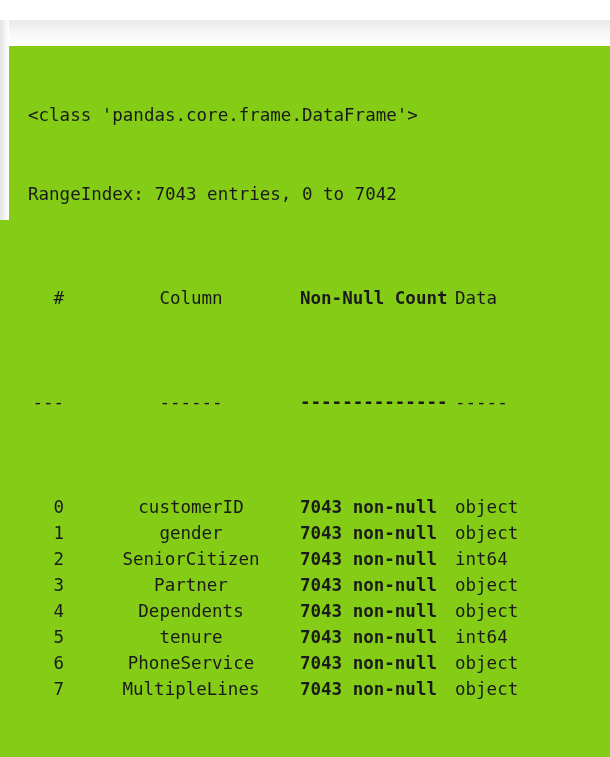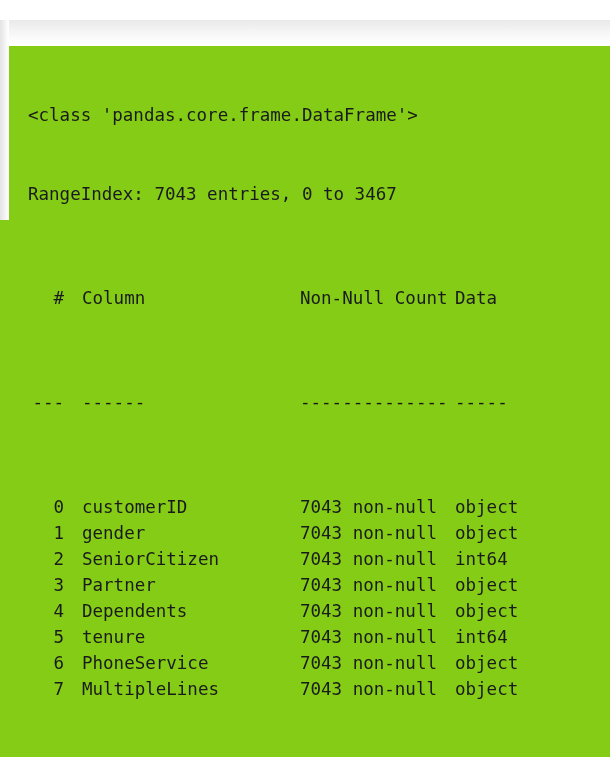--- a/index.html
+++ b/index.html
@@ -69,36 +69,36 @@
     white-space: pre;
   }
 
   
   .row {
     display: block;
     padding-left: 28px;
     white-space: pre;
   }
   .c-idx   { display: inline-block; width: 36px;  text-align: right; }
-  .c-name  { display: inline-block; width: 218px; padding-left: 18px; }
-  .c-count { display: inline-block; width: 155px; }
+  .c-name  { display: inline-block; width: 218px; padding-left: 18px; text-align: center; }
+  .c-count { display: inline-block; width: 155px; font-weight: bold; }
   .c-dtype { display: inline-block; }
 </style>
 </head>
 <body>
 
 <div id="page" style="background: #84cc16; margin-top: 20px;">
 
   <div id="top-shade"></div>
   <div id="left-shade"></div>
 
   <div id="output" style="color: rgb(26, 26, 26);">
 
     <span class="line">&lt;class 'pandas.core.frame.DataFrame'&gt;</span>
-    <span class="line">RangeIndex: 7043 entries, 0 to 3467</span>
+    <span class="line">RangeIndex: 7043 entries, 0 to 7042</span>
 
     <span class="row"><span class="c-idx">#</span><span class="c-name">Column</span><span class="c-count">Non-Null Count</span><span class="c-dtype">Data</span></span>
 
     <span class="row"><span class="c-idx">---</span><span class="c-name">------</span><span class="c-count">--------------</span><span class="c-dtype">-----</span></span>
 
     <span id="rows-container"><span class="row"><span class="c-idx">0</span><span class="c-name">customerID</span><span class="c-count">7043 non-null</span><span class="c-dtype">object</span></span><span class="row"><span class="c-idx">1</span><span class="c-name">gender</span><span class="c-count">7043 non-null</span><span class="c-dtype">object</span></span><span class="row"><span class="c-idx">2</span><span class="c-name">SeniorCitizen</span><span class="c-count">7043 non-null</span><span class="c-dtype">int64</span></span><span class="row"><span class="c-idx">3</span><span class="c-name">Partner</span><span class="c-count">7043 non-null</span><span class="c-dtype">object</span></span><span class="row"><span class="c-idx">4</span><span class="c-name">Dependents</span><span class="c-count">7043 non-null</span><span class="c-dtype">object</span></span><span class="row"><span class="c-idx">5</span><span class="c-name">tenure</span><span class="c-count">7043 non-null</span><span class="c-dtype">int64</span></span><span class="row"><span class="c-idx">6</span><span class="c-name">PhoneService</span><span class="c-count">7043 non-null</span><span class="c-dtype">object</span></span><span class="row"><span class="c-idx">7</span><span class="c-name">MultipleLines</span><span class="c-count">7043 non-null</span><span class="c-dtype">object</span></span></span>
 
     
     
 

